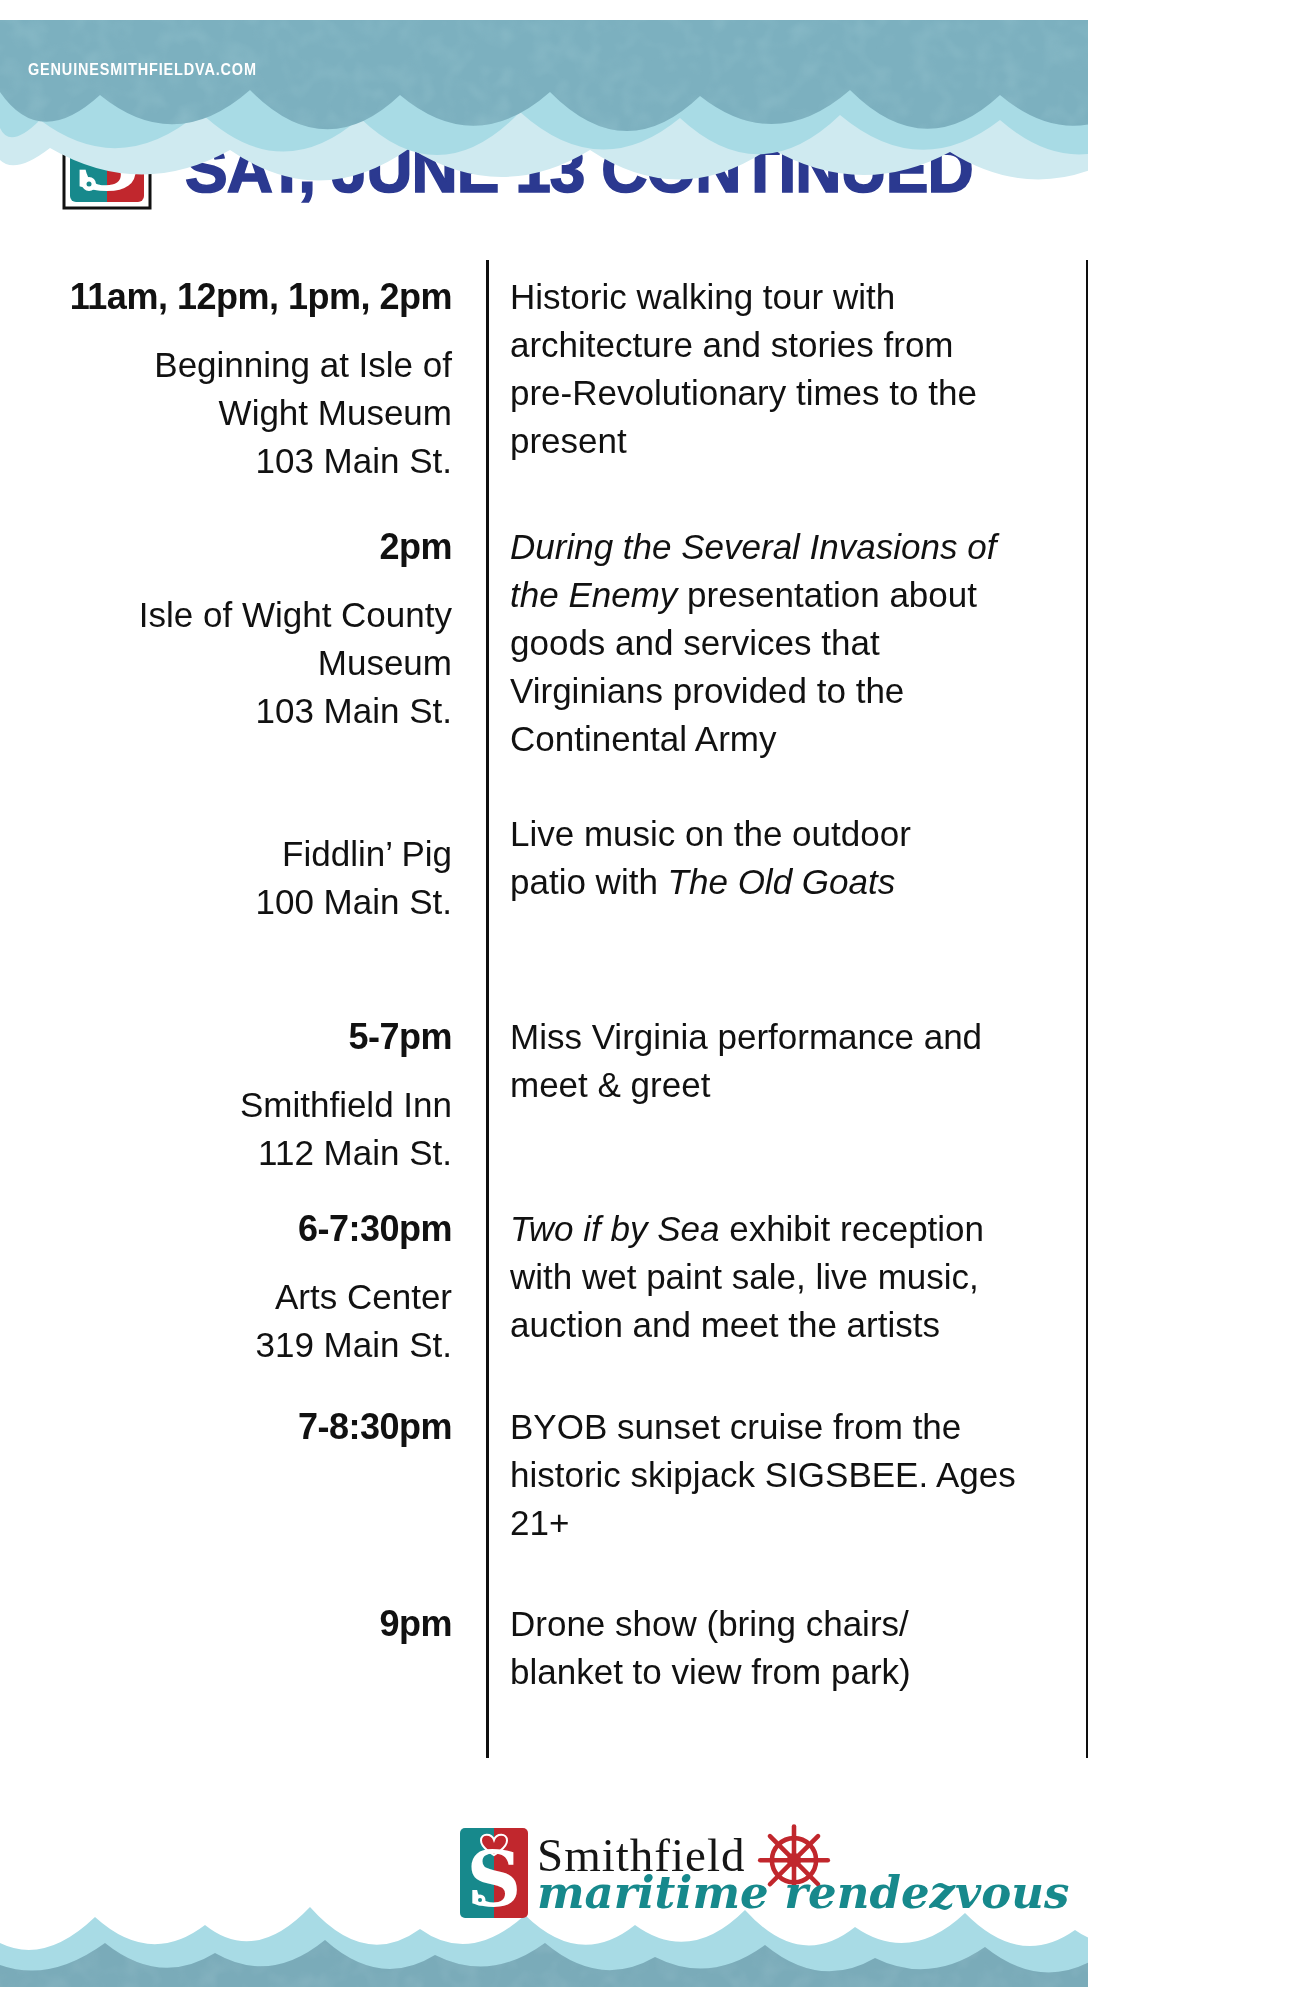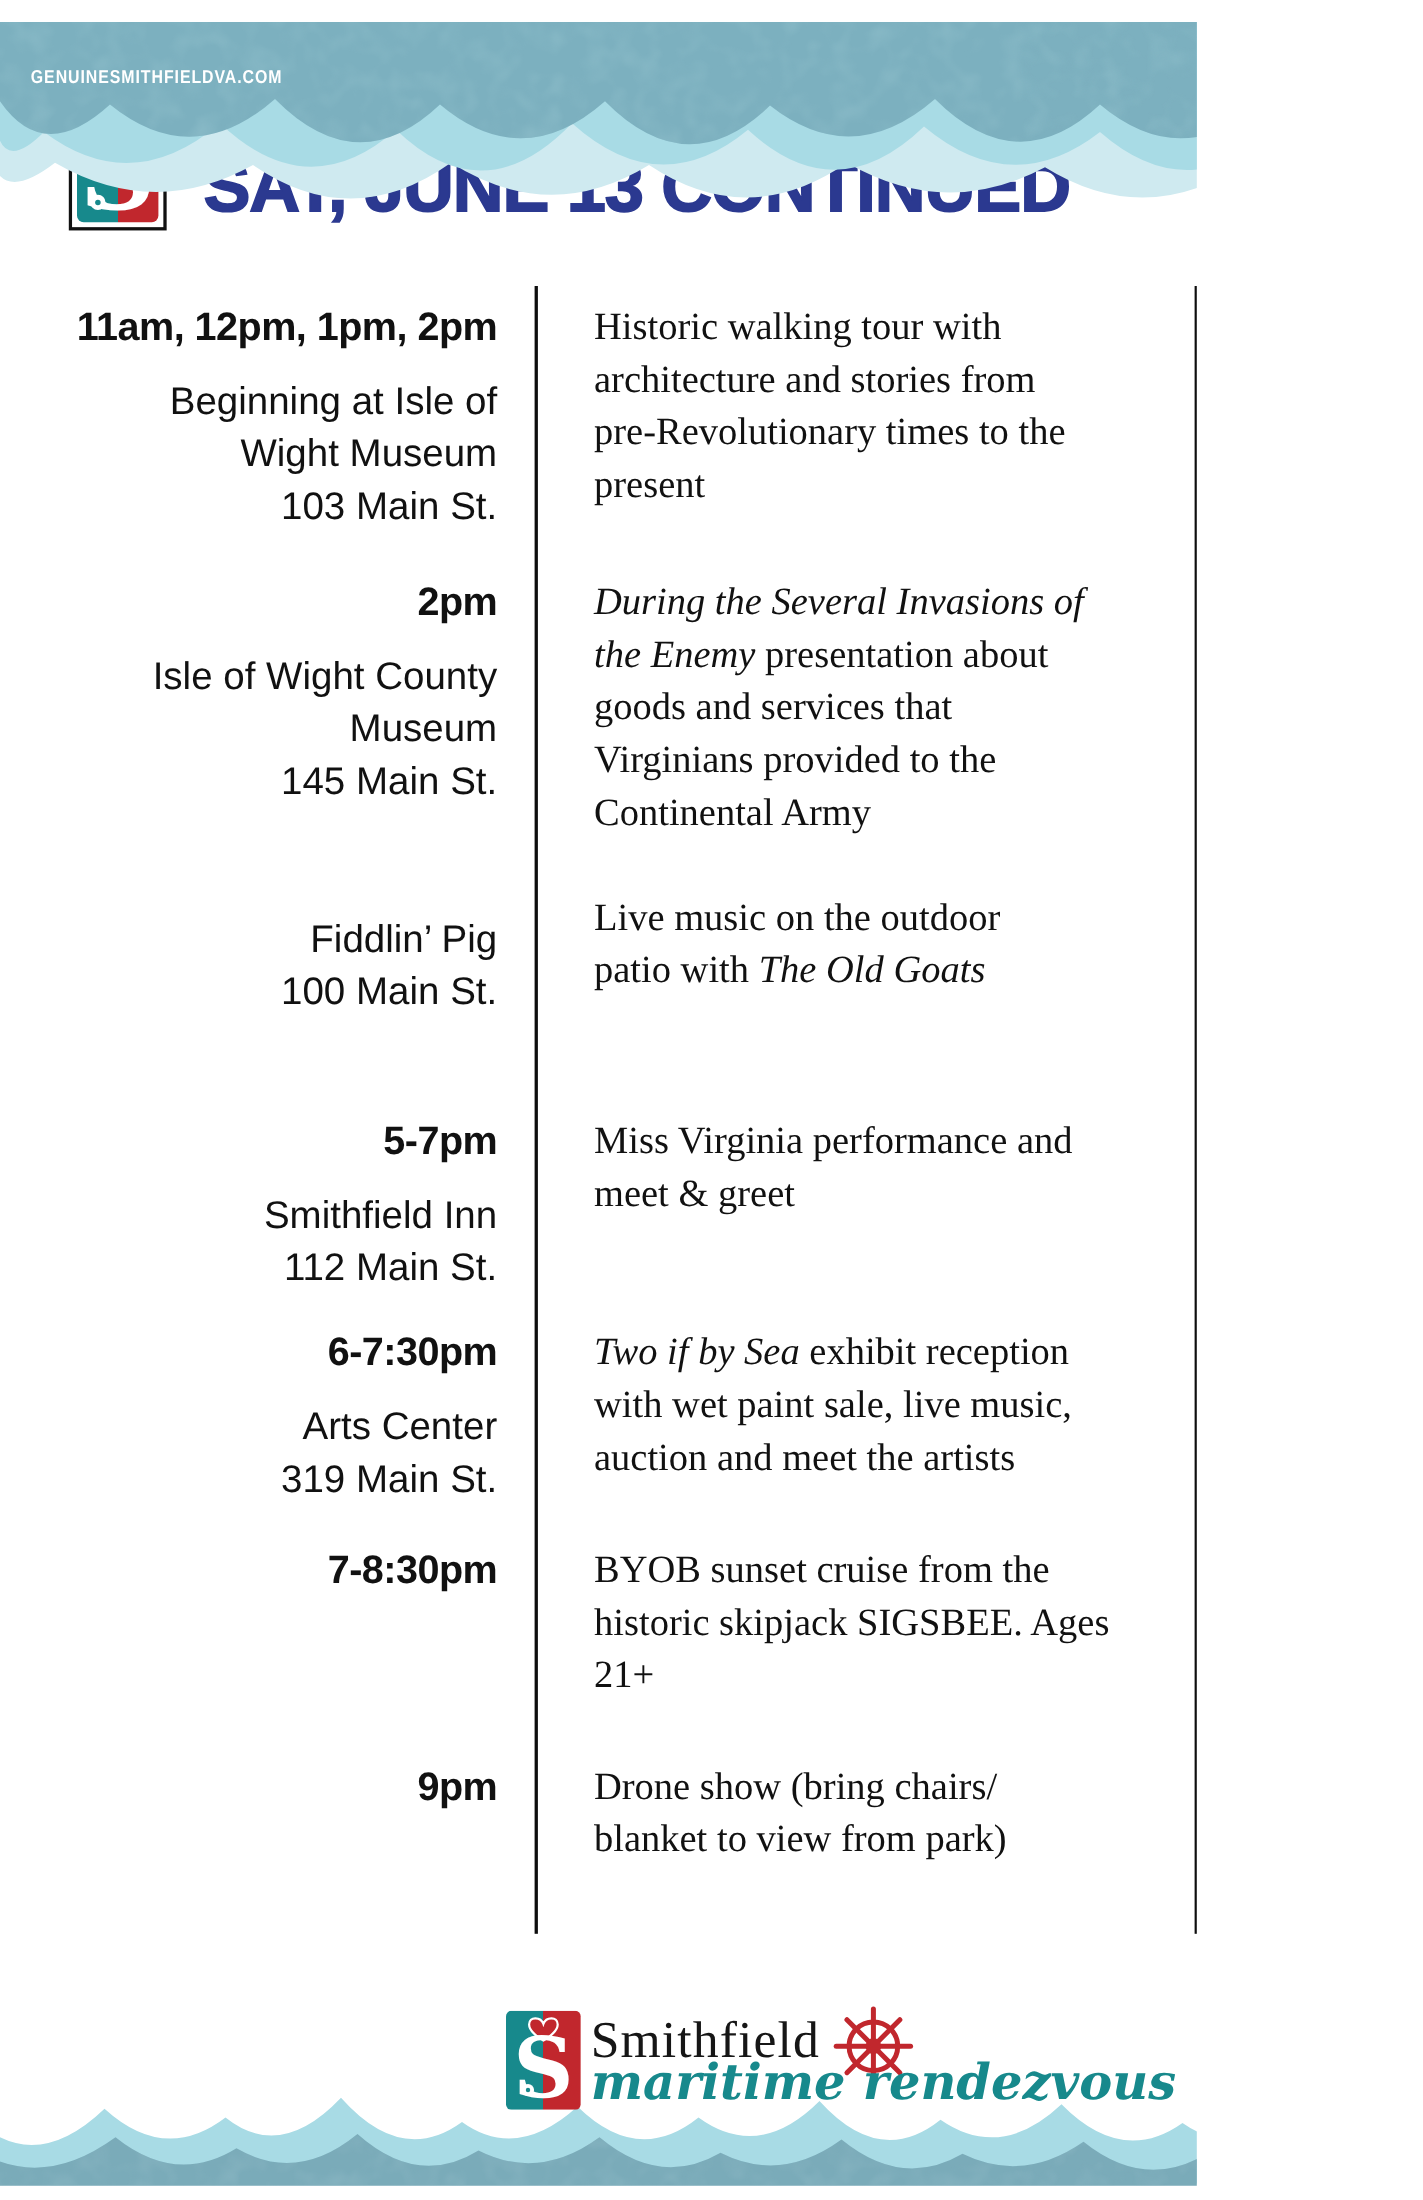--- a/index.html
+++ b/index.html
@@ -23,21 +23,21 @@
   }
 
   
   .vline { position:absolute; top:260px; width:3px; height:1498px; background:#0e0e0e; z-index:5; }
   .vline-1 { left:486px; }
   .vline-2 { left:1086px; }
   .sched-row { position:absolute; left:0; width:1294px; z-index:6; }
   .cell-left  { position:absolute; left:40px;  width:412px; text-align:right; font-size:35px; line-height:48px; }
   .cell-left .time { font-weight:700; font-size:36px; letter-spacing:-0.5px; }
   .cell-left .loc  { white-space:pre-line;margin-top:20px; }
-  .cell-mid   { position:absolute; left:540px; width:566px; font-size:35px; line-height:48px; white-space:pre-line;font-family:Liberation Serif, serif; }
+  .cell-mid   { position:absolute; left:510px; width:566px; font-size:35px; line-height:48px; white-space:pre-line; }
   .cell-mid .it { font-style:italic; }
   .cell-price { position:absolute; left:1122px; width:150px; font-size:35px; line-height:48px; }
 
   
   .logo-footer { position:absolute; left:460px; top:1828px; z-index:25; }
   .brand-name {
     position:absolute; left:537px; top:1828px; z-index:26;
     font-family:"Liberation Serif", serif; font-size:47px; color:#161616; letter-spacing:1px; white-space:nowrap;
   }
   .brand-tagline {
@@ -114,21 +114,21 @@
 architecture and stories from
 pre-Revolutionary times to the
 present</span></div>
         <div class="cell-price">FREE</div>
       </div>
       <div class="sched-row" style="top: 523px;">
         <div class="cell-left">
           <div class="time">2pm</div>
           <div class="loc">Isle of Wight County
 Museum
-145 Main St.</div>
+103 Main St.</div>
         </div>
         <div class="cell-mid"><span class="it">During the Several Invasions of
 the Enemy</span><span> presentation about
 goods and services that
 Virginians provided to the
 Continental Army</span></div>
         <div class="cell-price">FREE</div>
       </div>
       <div class="sched-row" style="top: 810px;">
         <div class="cell-left">

